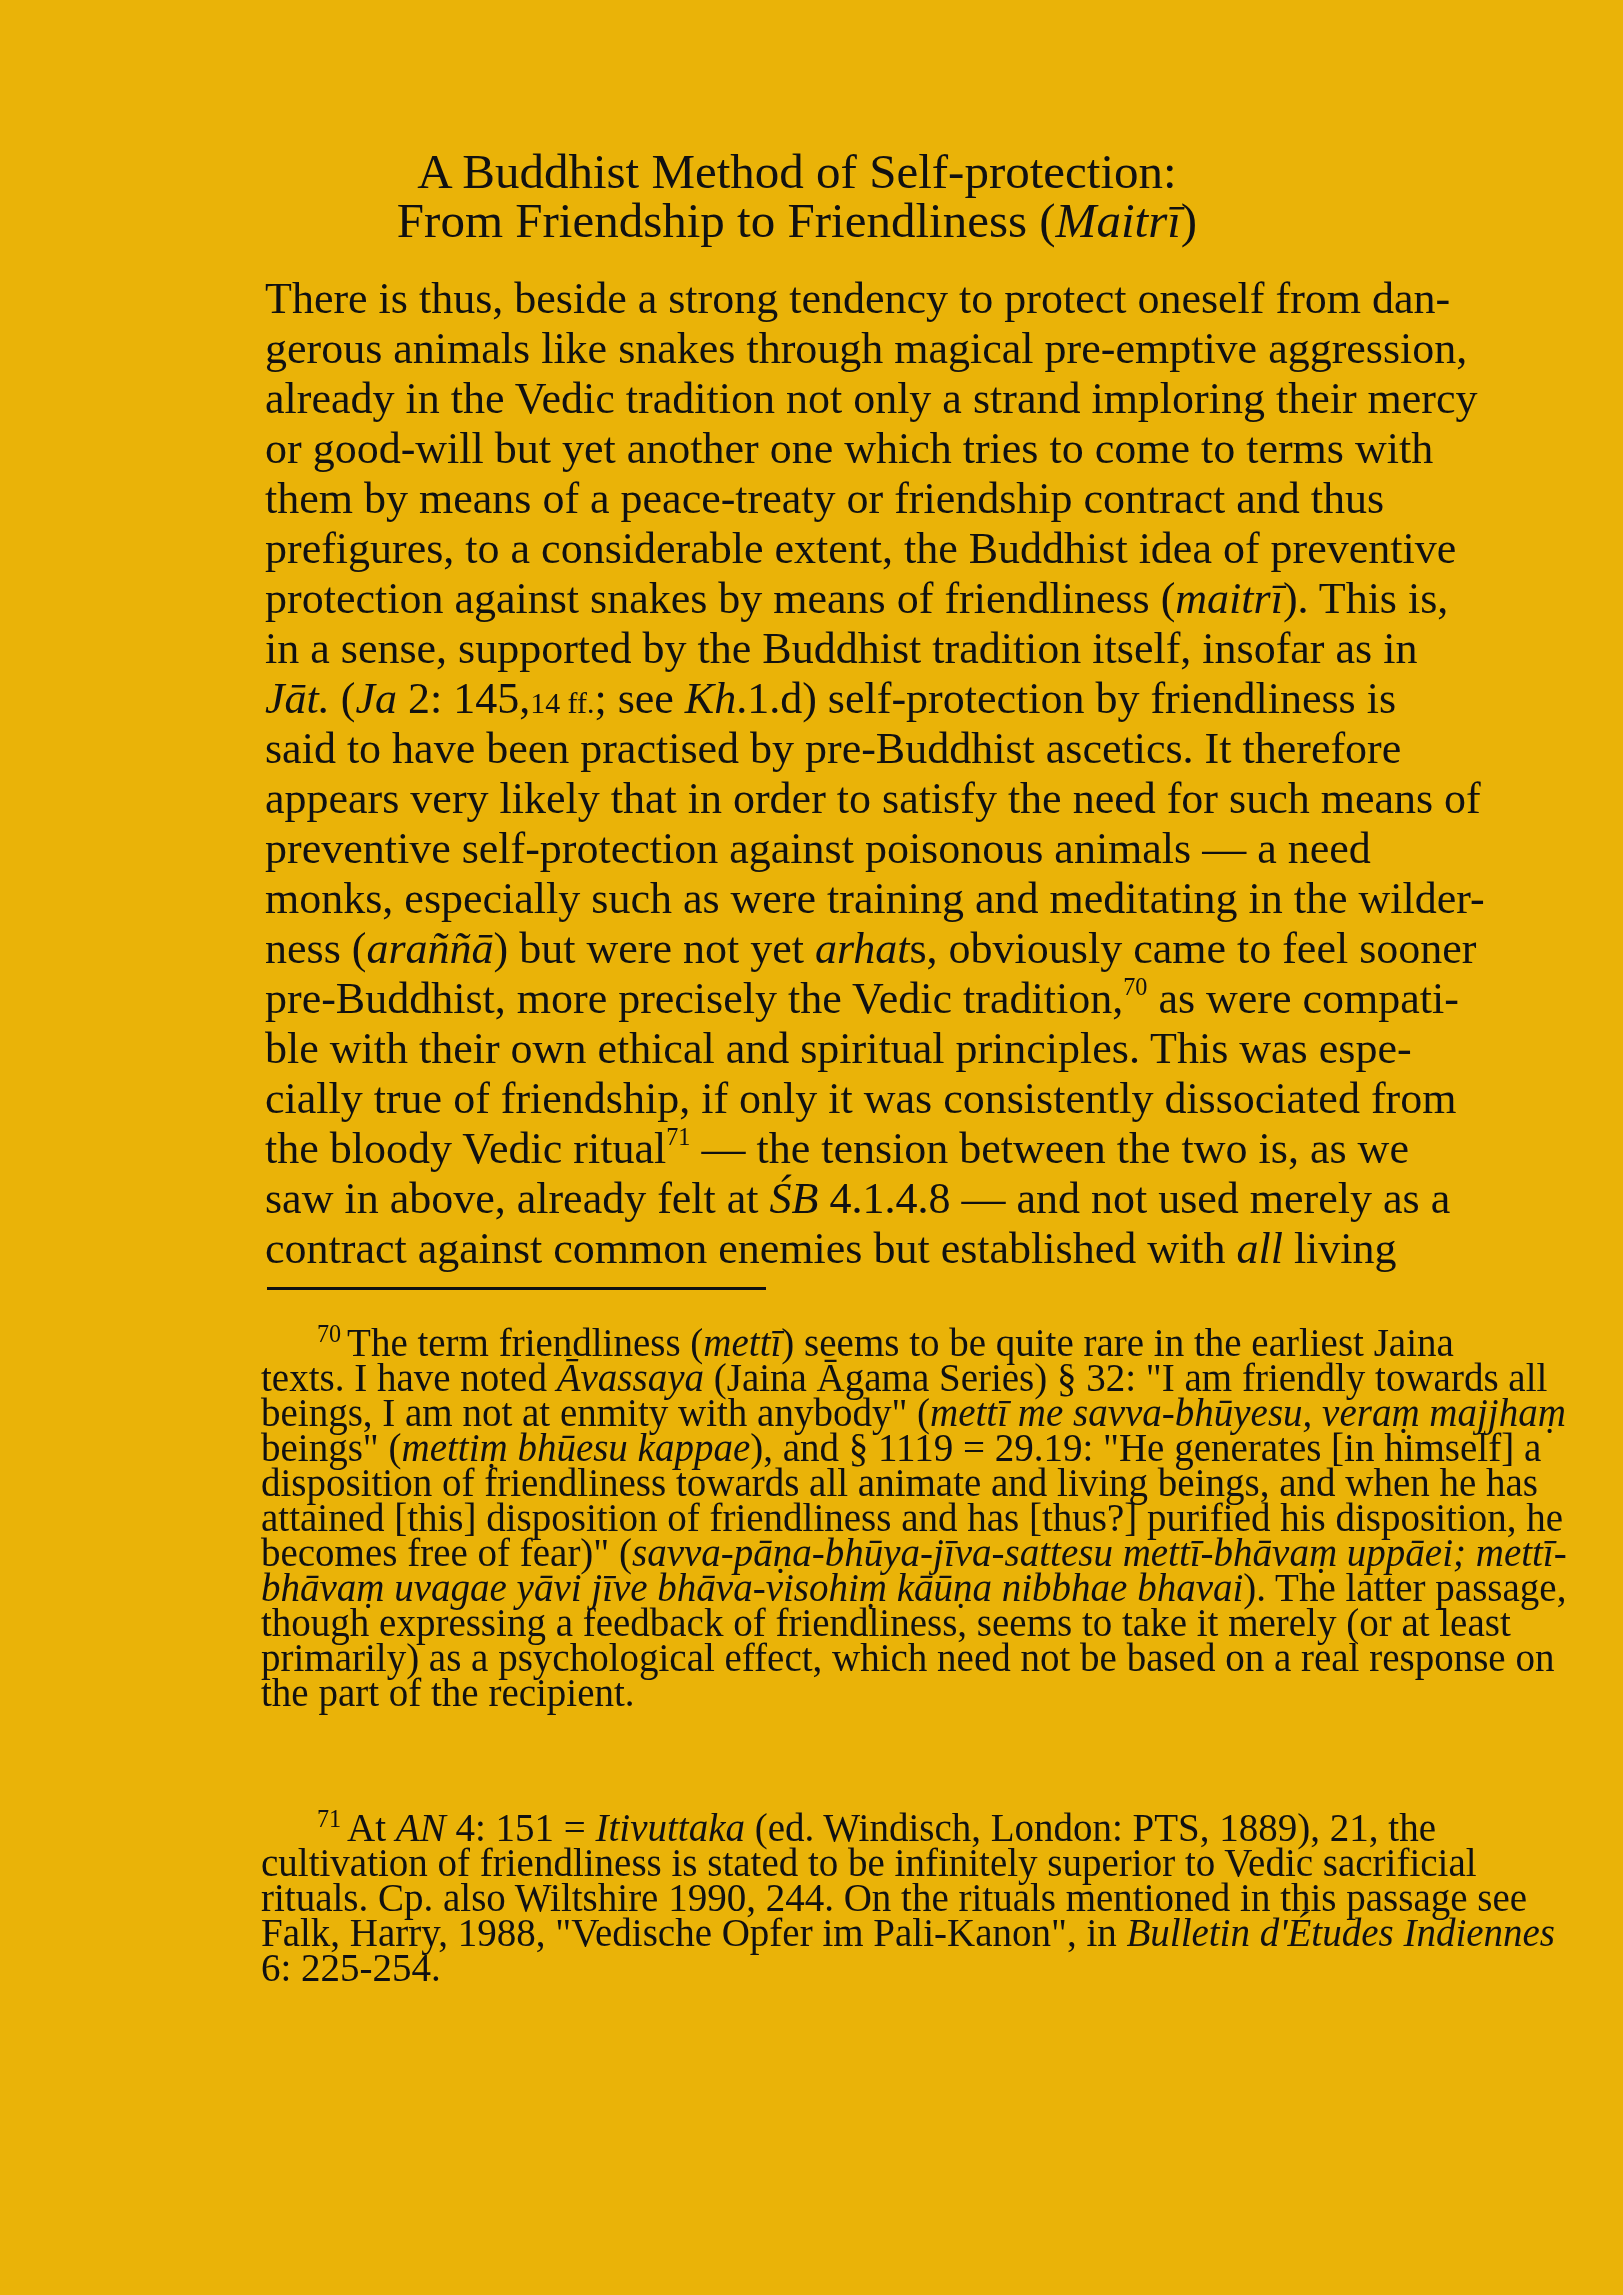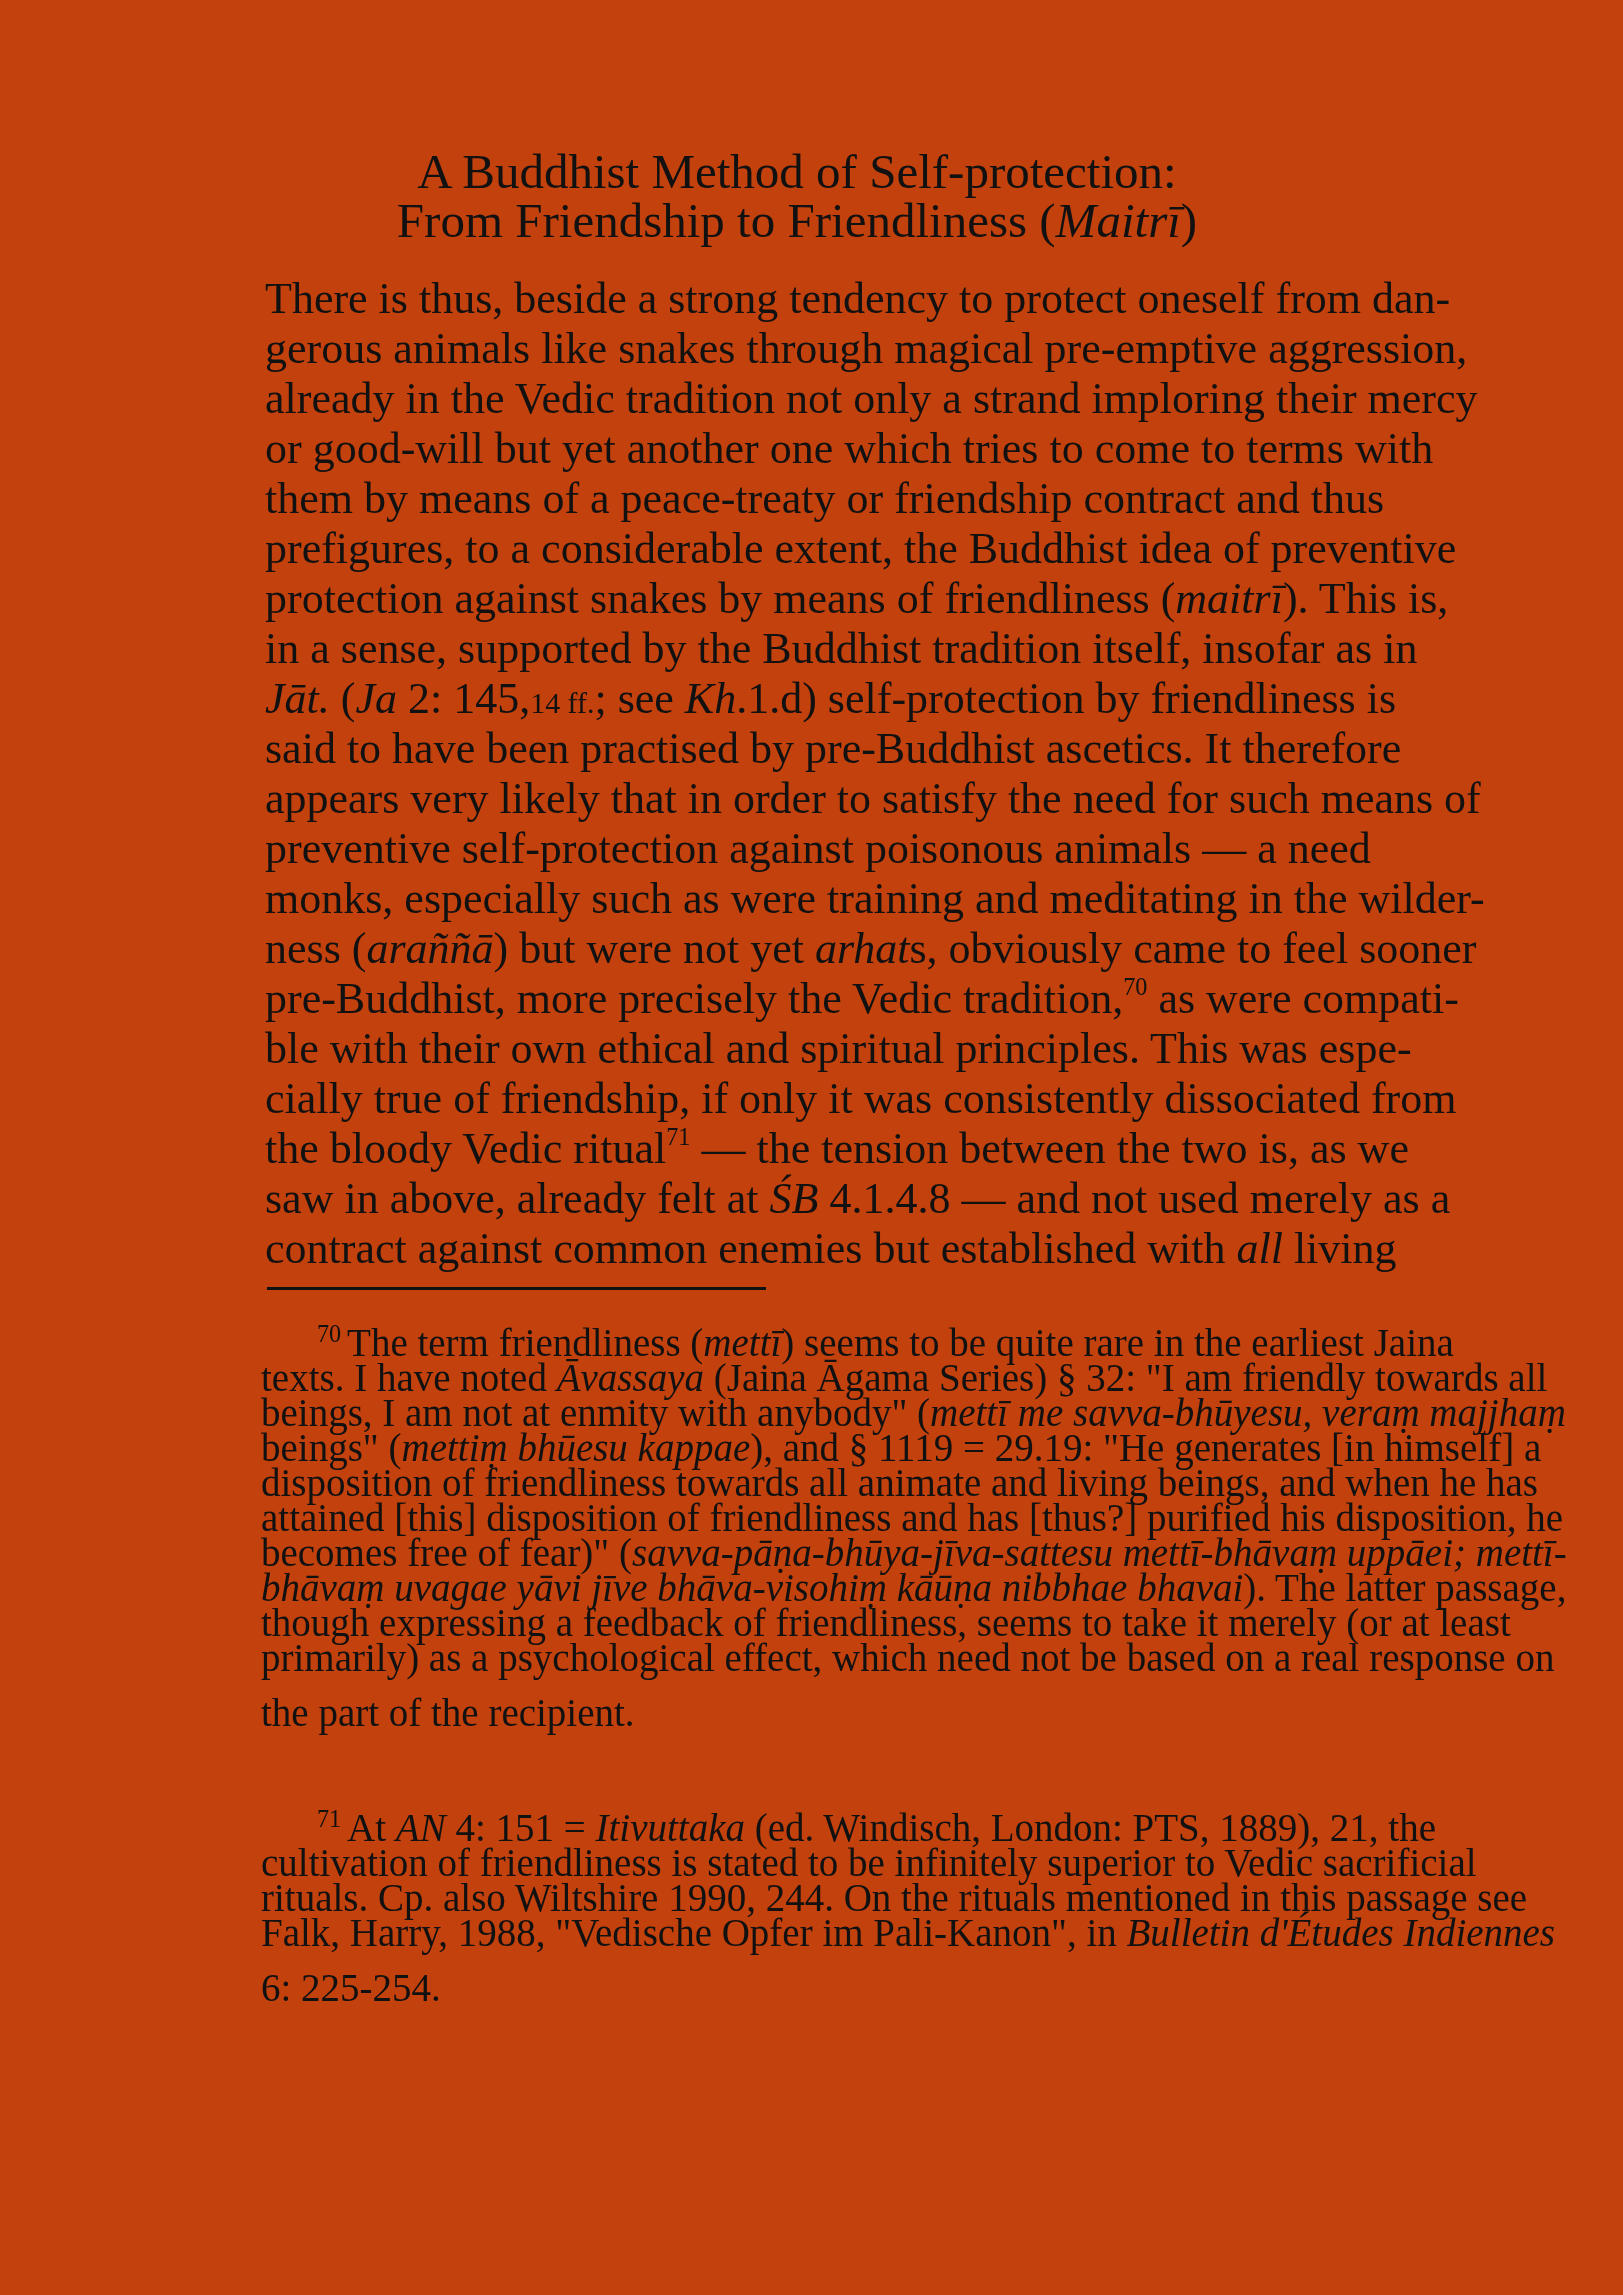--- a/index.html
+++ b/index.html
@@ -12,21 +12,21 @@
     height: 2295px;
     position: relative;
     overflow: hidden;
     font-family: "Liberation Serif", "DejaVu Serif", serif;
     color: #111111;
   }
   .page {
     position: absolute;
     left: 0; top: 0;
     width: 1624px; height: 2295px;
-    background: #c2410c;
+    background: #eab308;
   }
   .title-block {
     position: absolute;
     left: 265px;
     width: 1064px;
     top: 147px;
     text-align: center;
     font-size: 49px;
     line-height: 49px;
   }
@@ -73,21 +73,21 @@
   .fn1 { top: 1325px; }
   .fn2 { top: 1810px; }
   .fline {
     display: block;
     white-space: nowrap;
     text-align: justify;
     text-align-last: justify;
     height: 35px;
   }
   .fline.first { padding-left: 56px; }
-  .fline.end { text-align-last: left; margin-top: 20px; }
+  .fline.end { text-align-last: left; }
   .fnmark {
     font-size: 0.62em;
     position: relative;
     top: -0.6em;
     margin-right: 5.9px;
   }
 </style>
 </head>
 <body>
 

